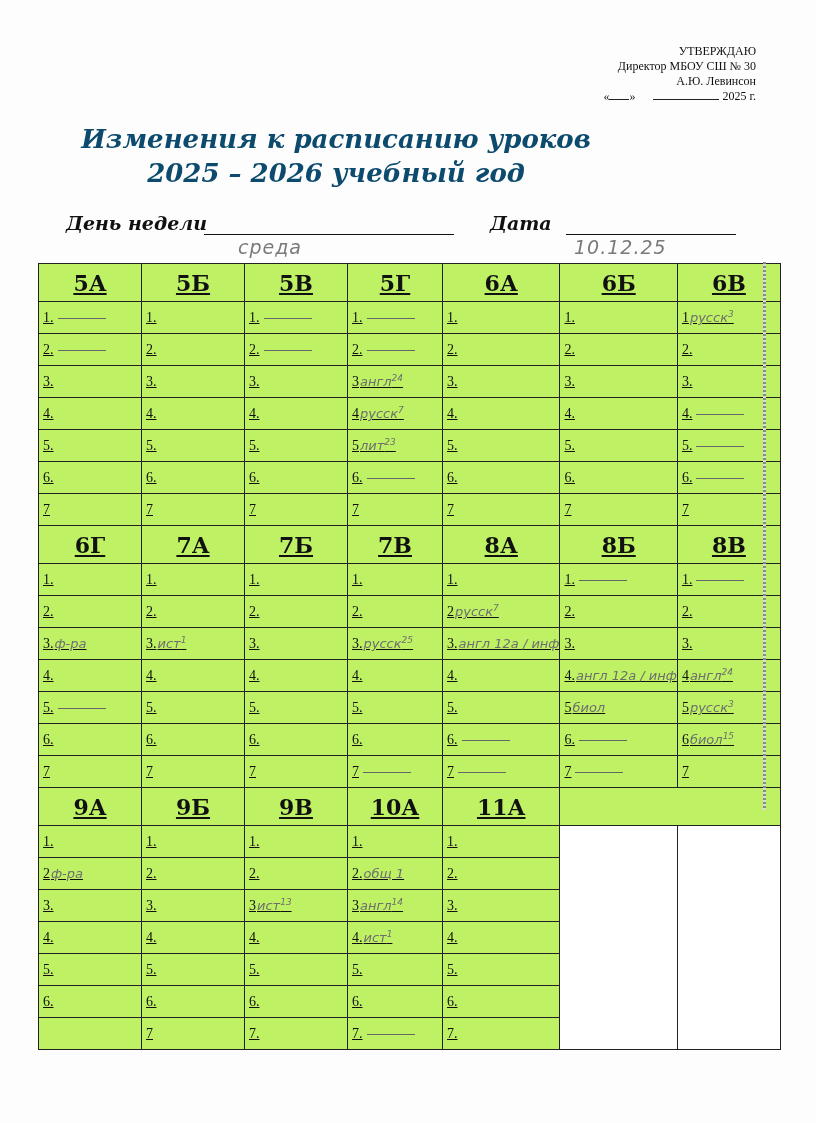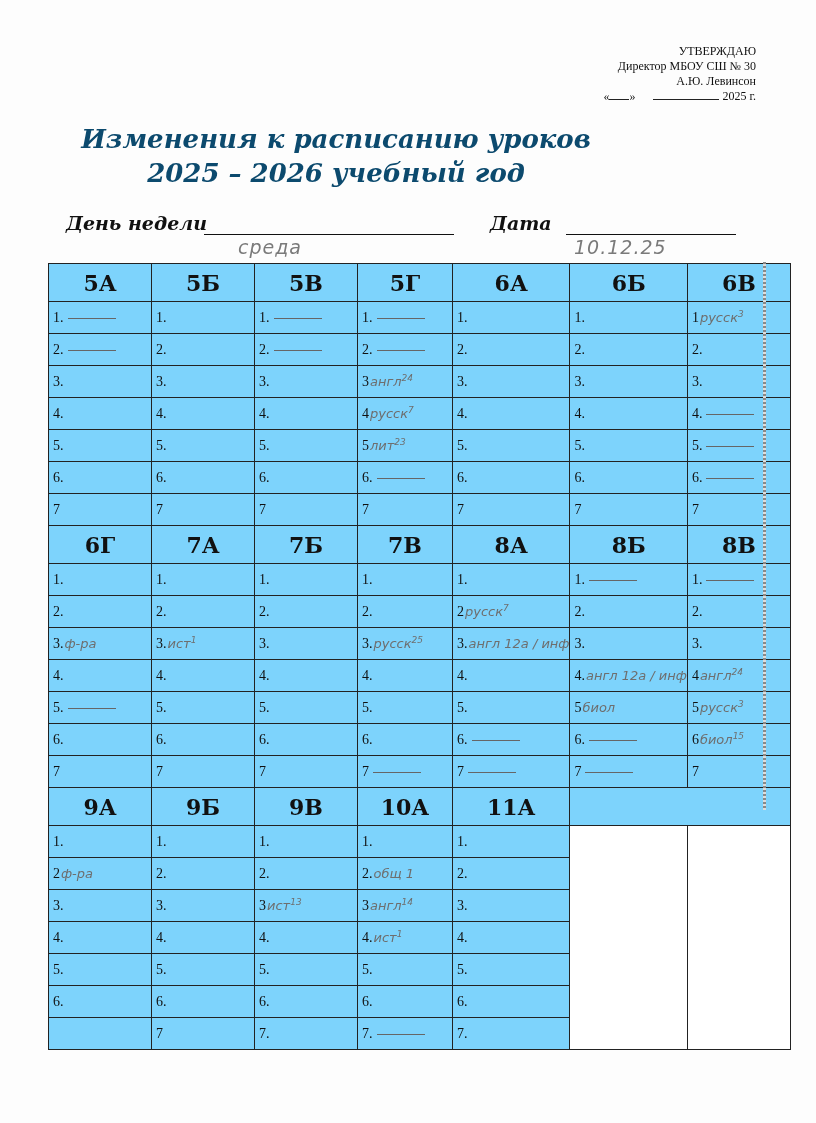--- a/index.html
+++ b/index.html
@@ -23,22 +23,23 @@
     font-family: "DejaVu Serif", serif; font-style: italic; font-weight: bold; font-size: 19px;
   }
   .meta-row .lbl { position: absolute; top: 2px; }
   .meta-row .line { position: absolute; top: 24px; border-bottom: 1.5px solid #111; }
   .meta-row .hand {
     position: absolute; top: -2px;
     font-family: "DejaVu Sans", sans-serif; font-style: italic; font-weight: normal;
     font-size: 19px; color: #7a7a7a; letter-spacing: 1px; margin-top: 28px;
   }
   table.sched {
-    position: absolute; left: 48px; border-collapse: collapse; table-layout: fixed;
-    background: #7dd3fc;
+    position: absolute; left: 38px; border-collapse: collapse; table-layout: fixed;
+    background: #bef264;
+    text-decoration: underline;
   }
   table.sched td {
     border: 1.5px solid #222; height: 31px; padding: 0 0 0 4px;
     font-size: 14px; vertical-align: middle; white-space: nowrap; overflow: hidden;
     position: relative;
   }
   table.sched td.hdr {
     height: 37px; text-align: center; padding: 0; font-family: "DejaVu Serif", serif;
     font-weight: bold; font-size: 22px;
   }

